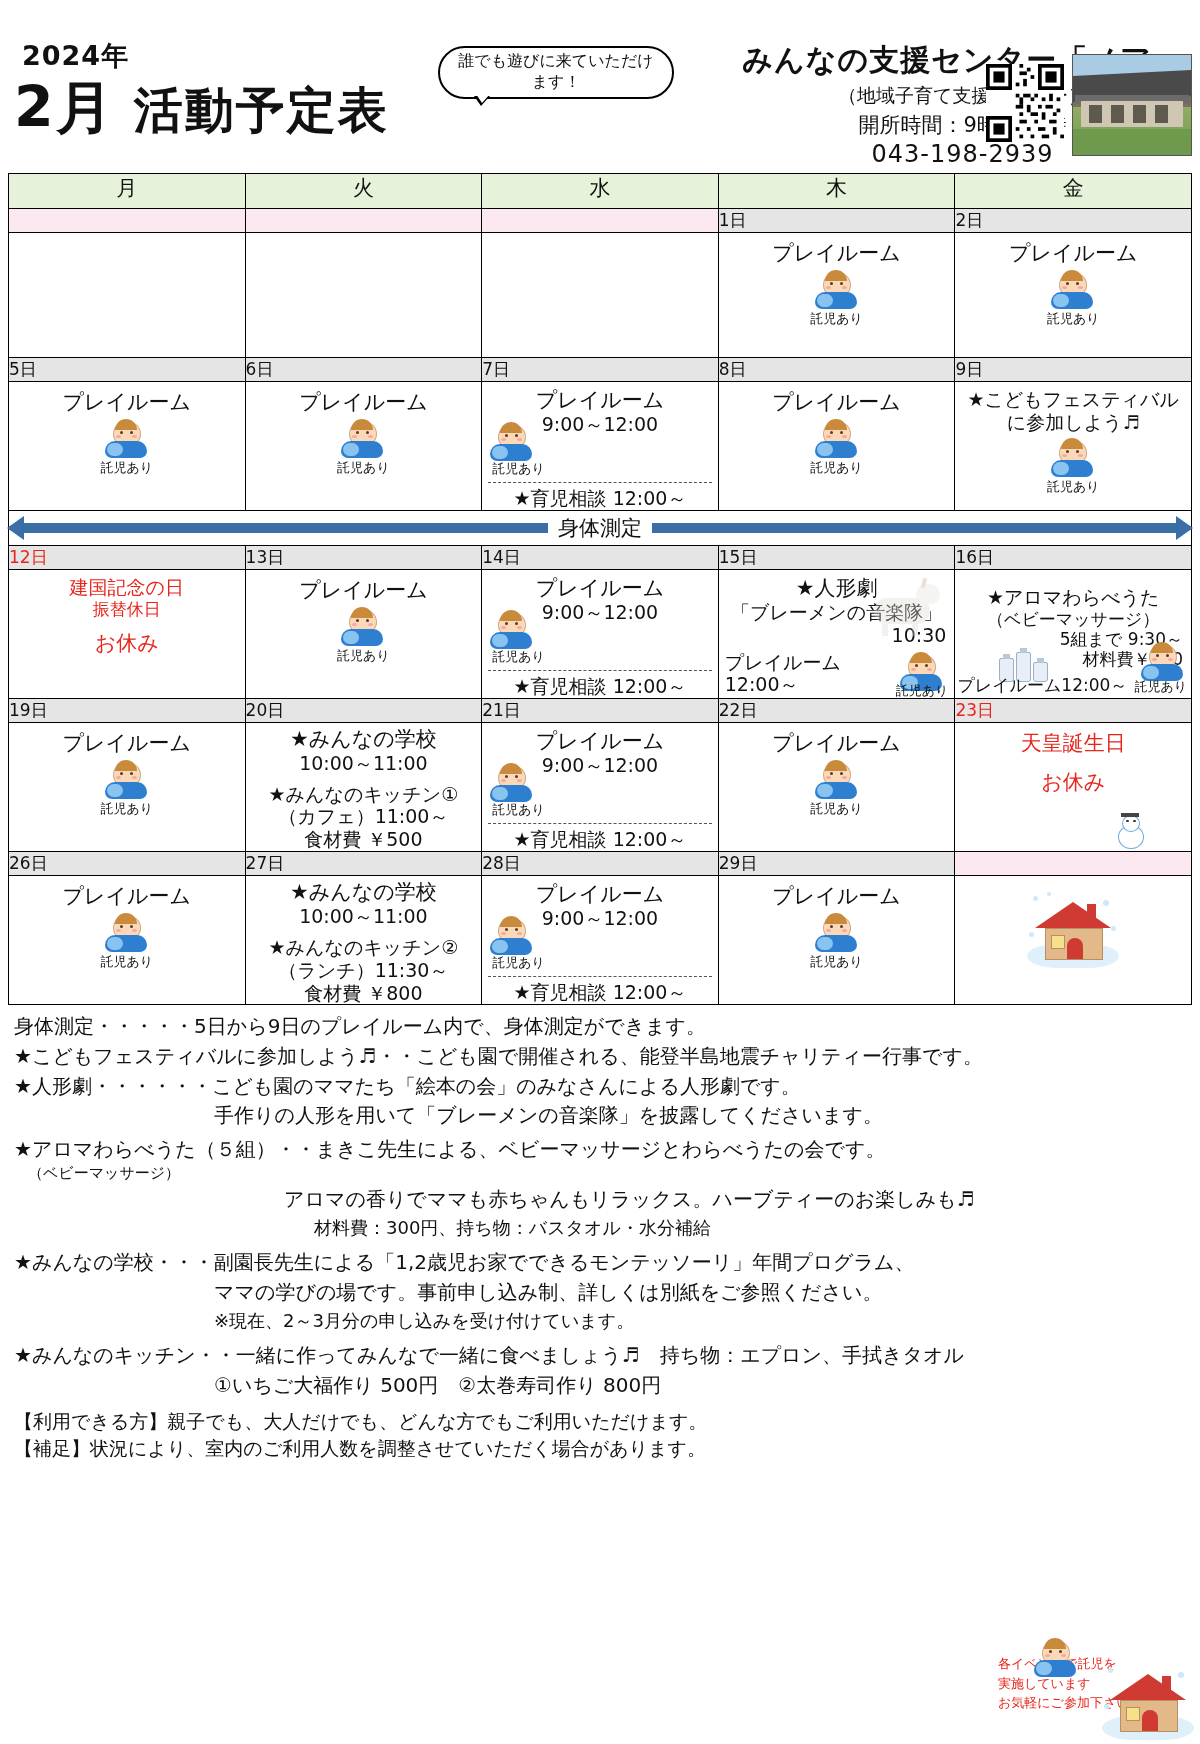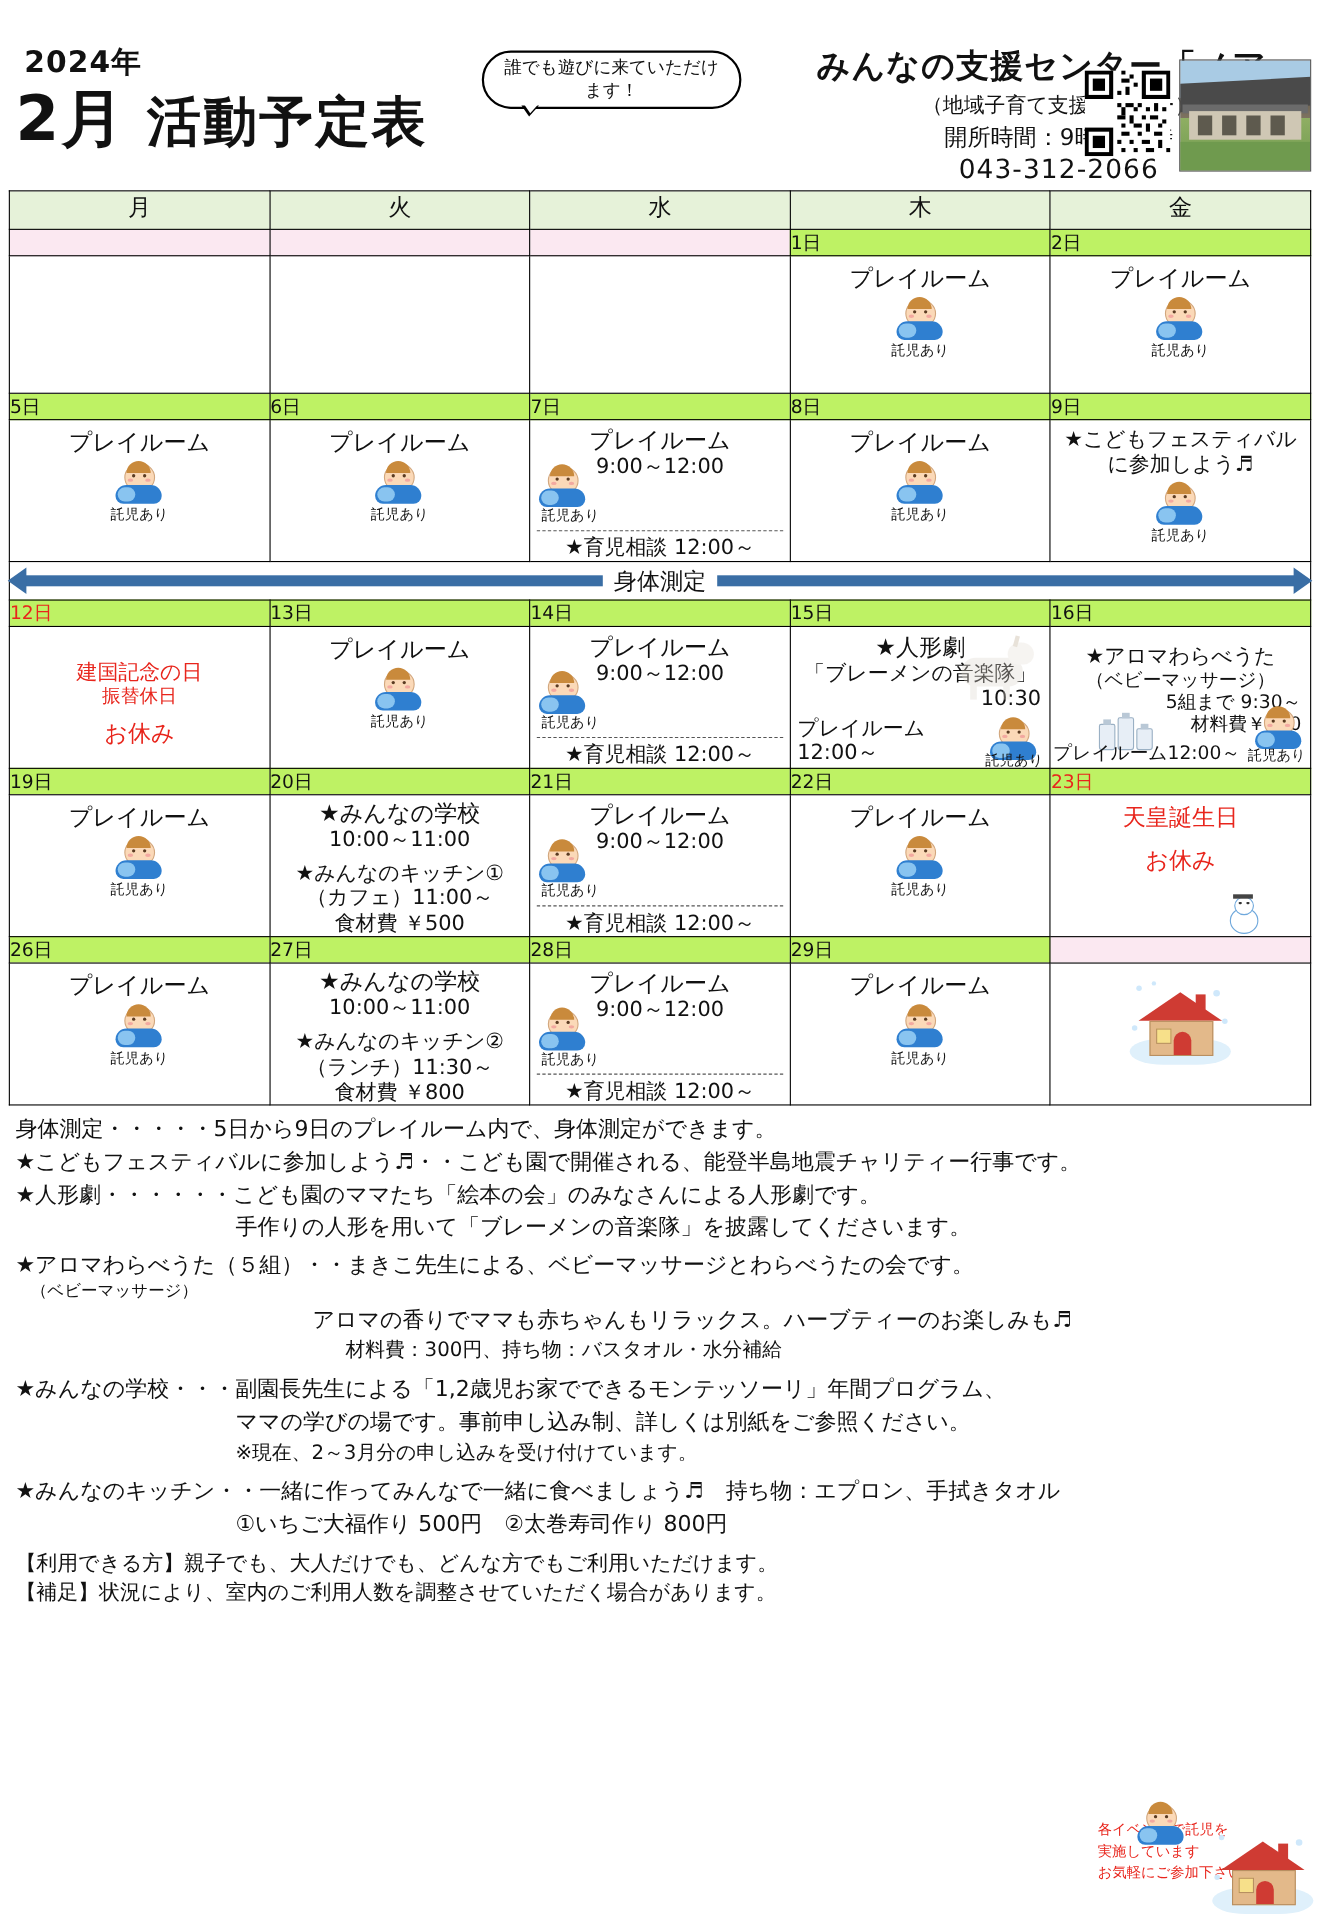--- a/index.html
+++ b/index.html
@@ -48,21 +48,21 @@
   .photo .roof{position:absolute;left:-6px;top:18px;width:130px;height:26px;background:#4a4a4a;transform:skewY(-3deg);}
   .photo .roof2{position:absolute;left:2px;top:40px;width:114px;height:8px;background:#6b6b6b;}
   .photo .bldg{position:absolute;left:8px;top:46px;width:102px;height:26px;background:#cfc7b4;}
   .photo .win{position:absolute;top:50px;width:13px;height:18px;background:#5e5a4e;}
   .photo .g{position:absolute;bottom:0;left:0;width:118px;height:26px;background:#6f9a4e;}
 
   
   table.cal{border-collapse:collapse;width:1184px;table-layout:fixed;margin-top:3px;}
   table.cal td,table.cal th{border:1px solid #000;padding:0;vertical-align:top;}
   th.dow{background:#e6f2d9;font-size:21px;font-weight:normal;height:34px;text-align:center;}
-  td.daynum{background:#bef264;height:22px;font-size:17px;padding:1px 0 1px 5px;vertical-align:middle;}
+  td.daynum{background:#e5e5e5;height:22px;font-size:17px;padding:1px 0 1px 5px;vertical-align:middle;}
   td.daynum.holiday{color:#e8251c;}
   td.daynum.blank{background:#fbe8f1;}
   td.body{height:124px;position:relative;}
   td.body.small{height:118px;}
   .cell-inner{position:relative;height:100%;width:100%;font-size:19px;text-align:center;box-sizing:border-box;padding-top:8px;}
   .cell-inner .l{display:block;line-height:1.2;}
   .sz16{font-size:17px;}
   .sz18{font-size:19px;}
   .sz20{font-size:21px;}
   .red{color:#e8251c;}
@@ -148,21 +148,21 @@
       <div class="year">2024年</div>
       <div class="bigtitle"><span class="m">2月</span><span> 活動予定表</span></div>
     </div>
     <div class="hdr-mid">
       <div class="bubble">誰でも遊びに来ていただけます！</div>
     </div>
     <div class="hdr-right">
       <div class="center-name">みんなの支援センター「ノア」</div>
       <div class="sub-name">（地域子育て支援センター）</div>
       <div class="hours">開所時間：9時～14時</div>
-      <div class="tel">043-312-2066</div>
+      <div class="tel">043-198-2939</div>
       <svg class="qr" viewBox="0 0 21 21">
         <rect width="21" height="21" fill="#fff"></rect>
         <g fill="#000">
           <rect x="0" y="0" width="7" height="7"></rect>
             <rect x="1" y="1" width="5" height="5" fill="#fff"></rect>
             <rect x="2" y="2" width="3" height="3"></rect>
           <rect x="14" y="0" width="7" height="7"></rect>
             <rect x="15" y="1" width="5" height="5" fill="#fff"></rect>
             <rect x="16" y="2" width="3" height="3"></rect>
           <rect x="0" y="14" width="7" height="7"></rect>
@@ -316,21 +316,21 @@
 
       <tr>
         <td class="daynum holiday">12日</td>
         <td class="daynum">13日</td>
         <td class="daynum">14日</td>
         <td class="daynum">15日</td>
         <td class="daynum">16日</td>
       </tr>
       <tr>
         <td class="body">
-          <div class="cell-inner" style="padding-top:30px;">
+          <div class="cell-inner" style="padding-top:6px;">
             <span class="l sz18 red">建国記念の日</span>
             <span class="l sz16 red">振替休日</span>
             <span class="l sz20 red" style="margin-top:12px;">お休み</span>
           </div>
         </td>
         <td class="body">
           <div class="cell-inner">
             <span class="l sz20">プレイルーム</span>
             <span class="babywrap"><span class="baby"><span class="head"></span><span class="hair"></span><span class="eye l"></span><span class="eye r"></span><span class="cheek l"></span><span class="cheek r"></span><span class="body"></span><span class="body2"></span></span></span>
             <span class="takuji">託児あり</span>

